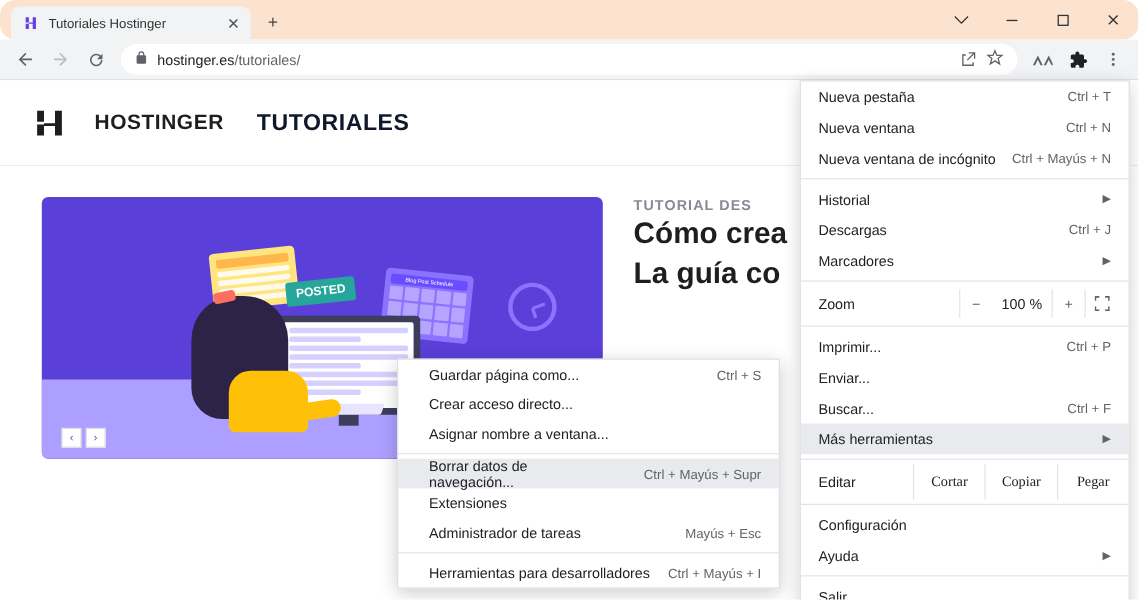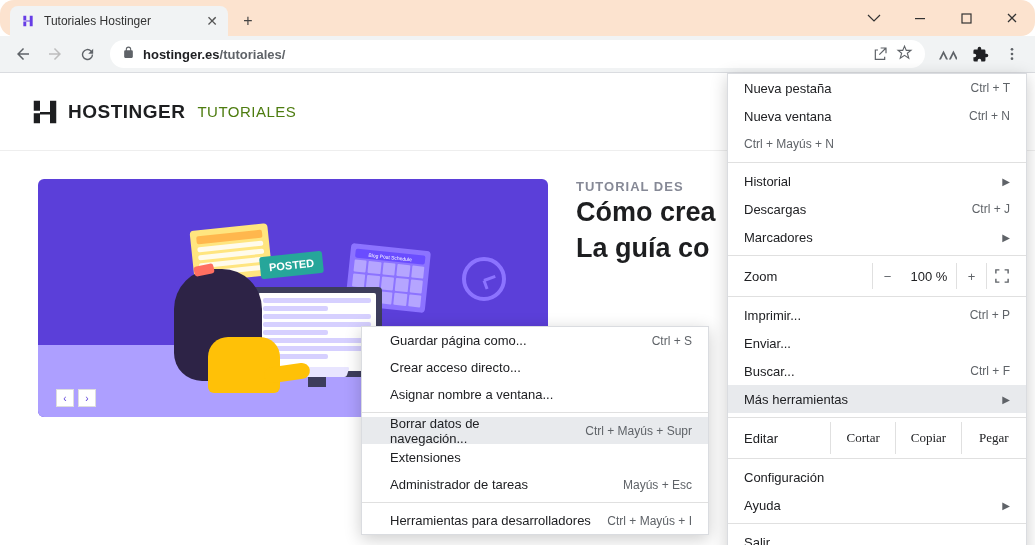--- a/index.html
+++ b/index.html
@@ -7,35 +7,35 @@
 
 .titlebar { height: 36px; background: #fce3cf; display: flex; align-items: flex-end; padding-left: 10px; border-radius: 14px; }
 .tab { background: #f1f3f4; height: 30px; border-radius: 8px 8px 0 0; display: flex; align-items: center; padding: 0 10px; width: 218px; font-size: 12px; color: #333; gap: 8px; }
 .tab-icon { width: 16px; height: 16px; display:flex; align-items:center; justify-content:center; }
 .tab-title { flex: 1; white-space: nowrap; overflow: hidden; }
 .tab-close { font-size: 14px; color: #555; cursor: pointer; }
 .newtab { width: 28px; height: 28px; display:flex; align-items:center; justify-content:center; font-size: 16px; color:#444; margin-left:6px; cursor:pointer; margin-bottom:1px; }
 .winctrls { margin-left: auto; display:flex; height:36px; }
 .winctrls div { width: 46px; display:flex; align-items:center; justify-content:center; font-size:12px; color:#333; cursor:pointer; }
 
-.toolbar { height: 37px; background: #f1f3f4; display:flex; align-items:center; padding: 0 8px; gap:2px; border-bottom:1px solid #dadce0;font-weight:bold; }
+.toolbar { height: 37px; background: #f1f3f4; display:flex; align-items:center; padding: 0 8px; gap:2px; border-bottom:1px solid #dadce0; }
 .nav-btn { width: 30px; height: 30px; display:flex; align-items:center; justify-content:center; color:#5f6368; cursor:pointer; border-radius:50%; }
 .nav-btn.disabled { color:#bdbdbd; }
 .addrbar { flex:1; height:28px; background:#fff; border-radius:14px; display:flex; align-items:center; padding:0 12px; margin:0 6px; font-size:13px; color:#202124; gap:8px; }
 .lock { color:#5f6368; font-size:12px; }
 .url-host { color:#202124; }
 .url-path { color:#5f6368; }
 .tool-icon { width:30px; height:30px; display:flex; align-items:center; justify-content:center; color:#5f6368; cursor:pointer; }
 
 .page { position: relative; height: calc(545px - 73px); background:#fff; overflow:hidden; }
 .page-header { height: 78px; border-bottom: 1px solid #eee; display:flex; align-items:center; padding-left:30px; gap:12px; }
-.logo { display:flex; align-items:center; gap:8px; }
+.logo { display:flex; align-items:center; gap:26px; }
 .logo-mark svg { display:block; }
 .logo-text { font-size: 19px; font-weight: 800; letter-spacing: 0.5px; color:#1d1e20; }
-.logo-sub { font-size: 15px; font-weight: 400; color:#4d7c0f; letter-spacing:0.5px; margin-left:4px; }
+.logo-sub { font-size: 21px; font-weight: 700; color:#0f172a; letter-spacing:0.5px; margin-left:4px; }
 
 .content { padding: 28px 38px 0; display:flex; gap:28px; }
 .hero-img { width: 510px; height: 238px; background:#5b3fd9; border-radius:6px; position:relative; overflow:hidden; flex-shrink:0; }
 .hero-text { padding-top: 0; }
 .kicker { font-size: 13px; font-weight: 700; letter-spacing: 1px; color:#868996; }
 .headline { font-size: 27px; font-weight: 800; color:#1d1e20; line-height:1.35; }
 
 
 .card-yellow { position:absolute; left:154px; top:48px; width:78px; height:52px; background:#ffe57f; border-radius:4px; transform:rotate(-6deg); display:flex; flex-direction:column; padding:6px; gap:3px; }
 .card-yellow .row { height:5px; background:rgba(255,255,255,.85); border-radius:2px; }
@@ -267,20 +267,21 @@
 <div class="menu menu-main">
   <div class="menu-item">
       <span class="menu-label">Nueva pestaña</span>
       <span class="menu-accel">Ctrl + T</span>
     </div>
   <div class="menu-item">
       <span class="menu-label">Nueva ventana</span>
       <span class="menu-accel">Ctrl + N</span>
     </div>
   <div class="menu-item">
+      <span class="menu-label">Nueva ventana de incógnito</span>
       <span class="menu-accel">Ctrl + Mayús + N</span>
     </div>
   <div class="menu-sep"></div>
   <div class="menu-item">
       <span class="menu-label">Historial</span>
       <span class="menu-arrow">▶</span>
     </div>
   <div class="menu-item">
       <span class="menu-label">Descargas</span>
       <span class="menu-accel">Ctrl + J</span>

